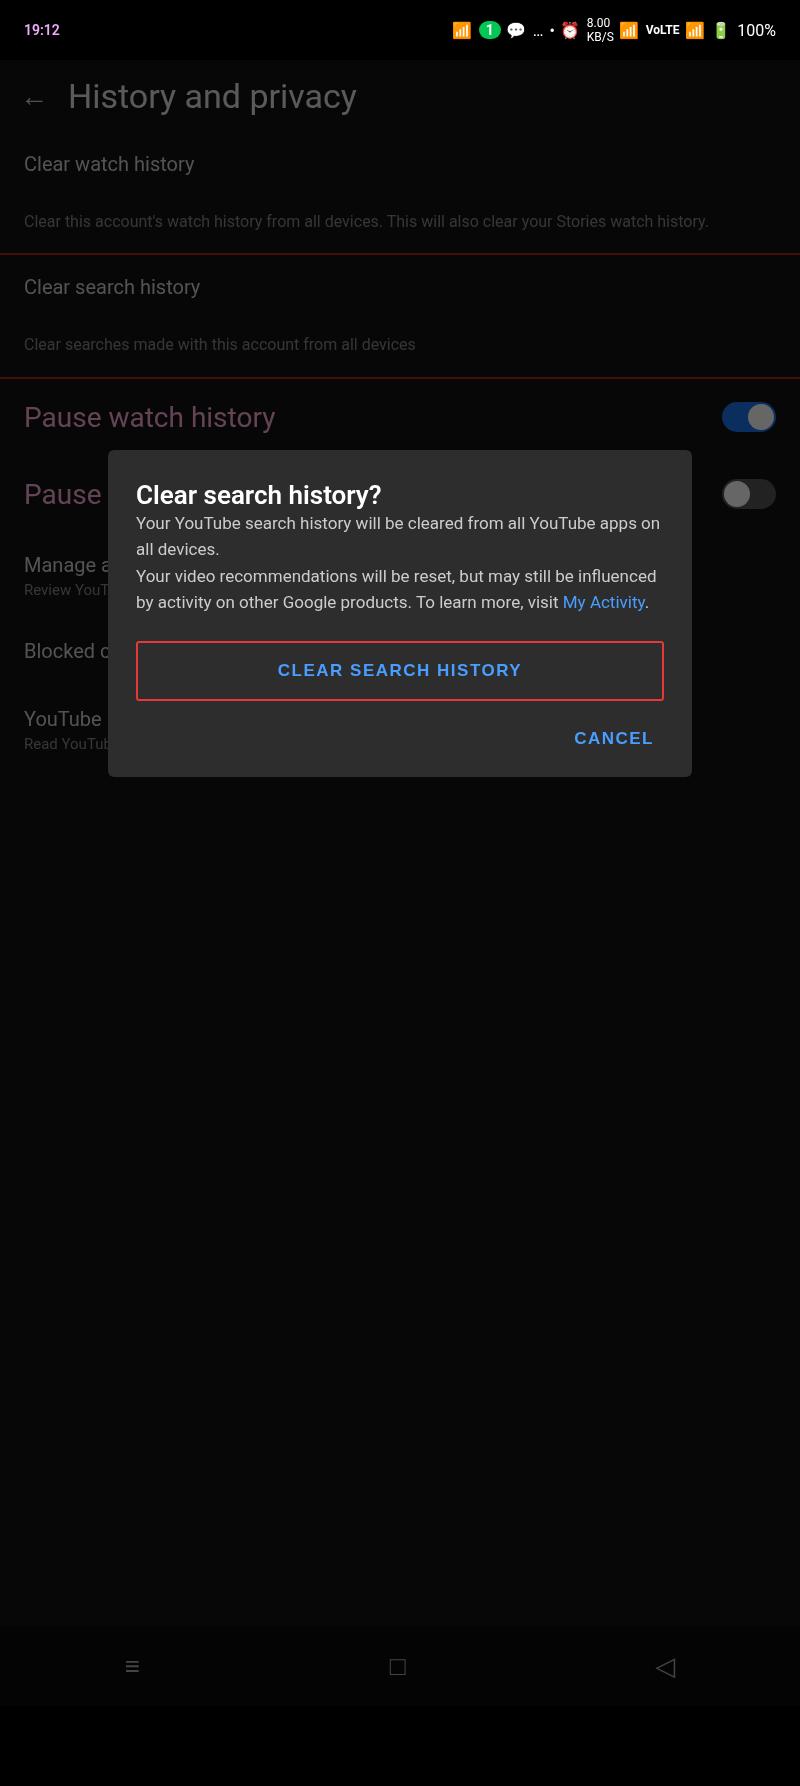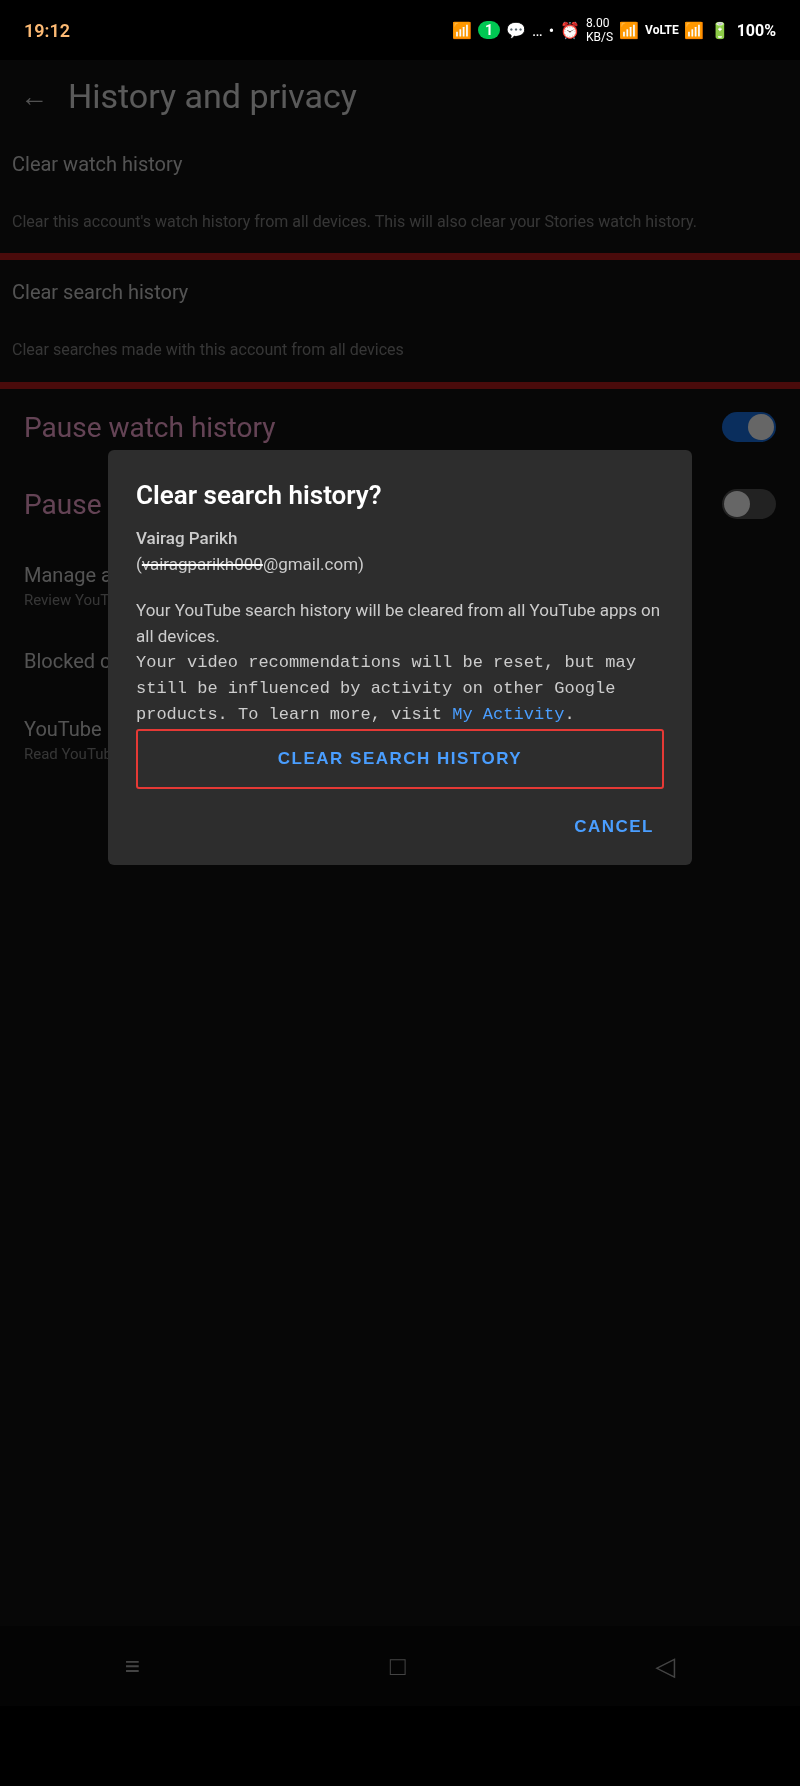--- a/index.html
+++ b/index.html
@@ -18,43 +18,43 @@
       height: 60px;
       background: #000;
       display: flex;
       align-items: center;
       justify-content: space-between;
       padding: 0 24px;
       position: relative;
       z-index: 1;
     }
     .status-time {
-      color: #fdba74;
-      font-size: 18px;
+      color: #f0abfc;
+      font-size: 14px;
       font-weight: 600;
     }
     .status-icons {
       display: flex;
       align-items: center;
       gap: 6px;
       color: #fff;
       font-size: 16px;
     }
     .sim-badge {
       background: #00c853;
       color: #fff;
       border-radius: 10px;
       padding: 1px 7px;
       font-size: 14px;
       font-weight: bold;
     }
     .battery-text {
       color: #fff;
       font-size: 16px;
-      font-weight: 700;
+      font-weight: 400;
     }
 
     
     .main-content {
       width: 100%;
       background: #121212;
       position: relative;
     }
 
     
@@ -70,22 +70,22 @@
       cursor: pointer;
     }
     .nav-title {
       color: #e0e0e0;
       font-size: 34px;
       font-weight: 400;
     }
 
     
     .settings-section {
-      padding: 20px 12px;
-      border-bottom: 7px solid #b91c1c;
+      padding: 20px 24px;
+      border-bottom: 2px solid #b91c1c;
     }
     .settings-item-title {
       color: #d0d0d0;
       font-size: 20px;
       margin-bottom: 6px;
     }
     .settings-item-desc {
       color: #888;
       font-size: 16px;
       line-height: 1.4;
@@ -162,41 +162,40 @@
       width: 584px;
       background: #2d2d2d;
       border-radius: 6px;
       z-index: 20;
       padding: 30px 28px 10px 28px;
     }
     .dialog-title {
       color: #fff;
       font-size: 26px;
       font-weight: 600;
-      margin-bottom: 16px;
     }
     .dialog-account {
       color: #ccc;
       font-size: 17px;
       margin-bottom: 20px;
       line-height: 1.5;
     }
     .dialog-account .name {
       font-weight: 500;
     }
     .dialog-body {
       color: #ccc;
       font-size: 17px;
       line-height: 1.55;
     }
     .dialog-body2 {
       color: #ccc;
       font-size: 17px;
       line-height: 1.55;
-      font-family: Liberation Mono, monospace;
+      margin-bottom: 26px;
     }
     .my-activity-link {
       color: #4a9eff;
       text-decoration: none;
     }
 
     
     .dialog-buttons {
       display: flex;
       flex-direction: column;
@@ -323,26 +322,20 @@
 
   <div class="settings-multi-row">
     <div class="settings-multi-title">YouTube Kids</div>
     <div class="settings-multi-sub">Read YouTube Kids privacy notice</div>
   </div>
 
   <div class="overlay-backdrop"></div>
 
   <div class="dialog">
     <div class="dialog-title">Clear search history?</div>
-    <div class="dialog-account">
-      <span class="name">Vairag Parikh</span><br>
-      <span>
-        (<span class="strikethrough">vairagparikh000</span>@gmail.com)
-      </span>
-    </div>
     <div class="dialog-body">Your YouTube search history will be cleared from all YouTube apps on all devices.</div>
     <div class="dialog-body2">
       <span>Your video recommendations will be reset, but may still be influenced by activity on other Google products. To learn more, visit </span><a class="my-activity-link" href="#">My Activity</a><span>.</span>
     </div>
     <div class="dialog-buttons">
       <div class="clear-btn-wrapper">
         <button class="clear-btn">CLEAR SEARCH HISTORY</button>
       </div>
       <button class="cancel-btn">CANCEL</button>
     </div>

